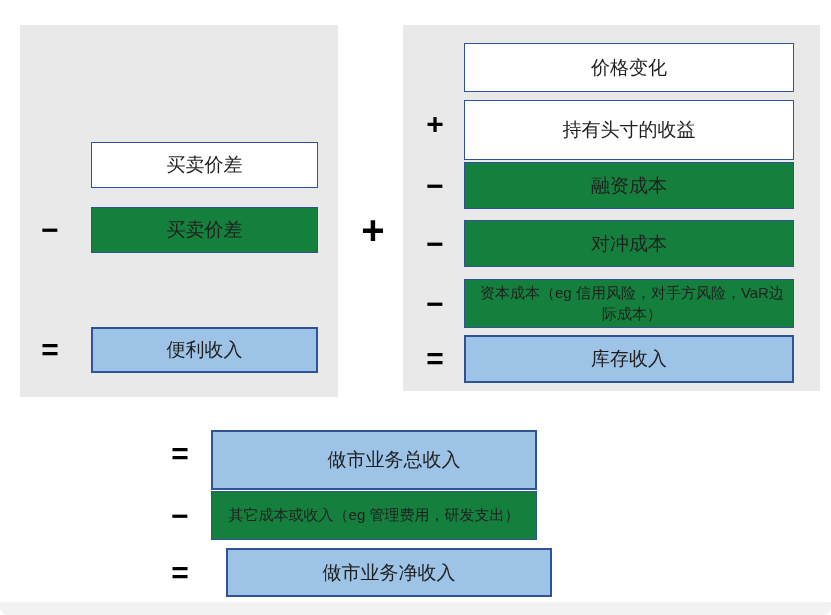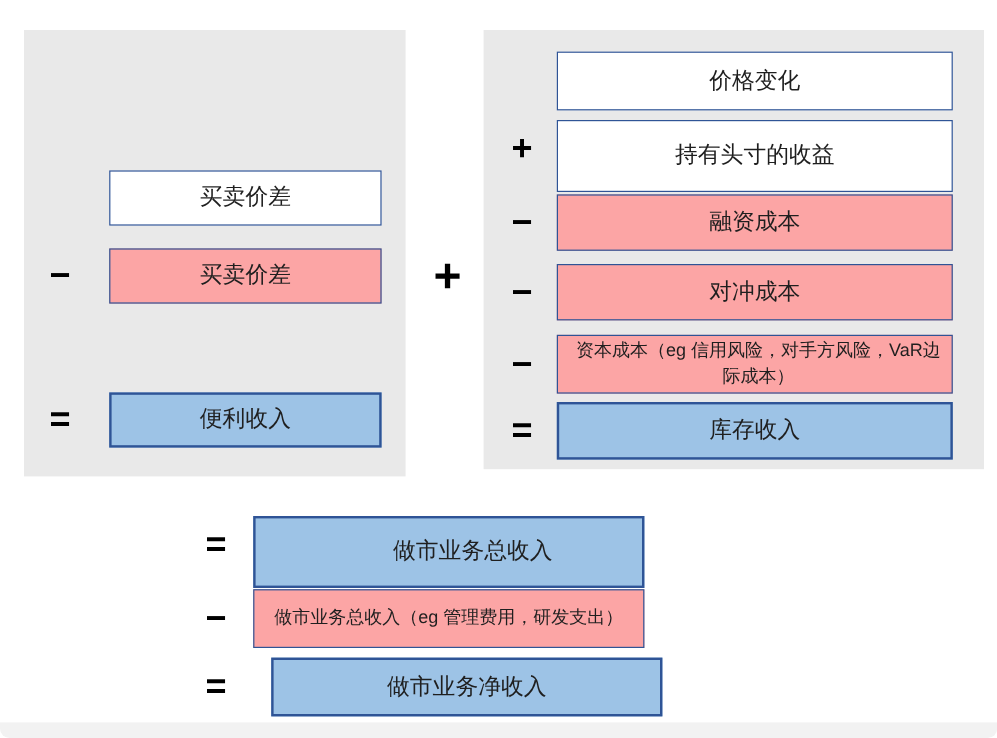--- a/index.html
+++ b/index.html
@@ -23,21 +23,21 @@
     display: flex;
     align-items: center;
     justify-content: center;
     text-align: center;
     font-size: 19px;
     color: #1f1f1f;
     box-sizing: border-box;
     line-height: 1.25;
   }
   .box.white { background: #ffffff; border: 1.5px solid #2f5496; align-items: center; }
-  .box.light { background: #fca5a5; border: 1.5px solid #2f5496; }
+  .box.light { background: #15803d; border: 1.5px solid #2f5496; }
   .box.blue  { background: #9dc3e6; border: 2px solid #2f5496; }
   .box.small { font-size: 15px; padding: 2px 6px; line-height: 1.35; }
   .op {
     position: absolute;
     display: flex;
     align-items: center;
     justify-content: center;
     font-size: 30px;
     font-weight: 900;
     color: #000000;
@@ -105,21 +105,21 @@
     <span>库存收入</span>
   </div>
 
   <div class="op" style="left:160px; top:430px; width:40px; height:48px;">=</div>
   <div class="box blue" style="left:211px; top:430px; width:326px; height:60px;padding-left:40px;">
     <span>做市业务总收入</span>
   </div>
 
   <div class="op" style="left:160px; top:491px; width:40px; height:49px;">−</div>
   <div class="box light small" style="left:211px; top:491px; width:326px; height:49px;">
-    <span>做市业务总收入（eg 管理费用，研发支出）</span>
+    <span>其它成本或收入（eg 管理费用，研发支出）</span>
   </div>
 
   <div class="op" style="left:160px; top:548px; width:40px; height:49px;">=</div>
   <div class="box blue" style="left:226px; top:548px; width:326px; height:49px;">
     <span>做市业务净收入</span>
   </div>
 
   <div class="footer-band"></div>
 </div>
 

